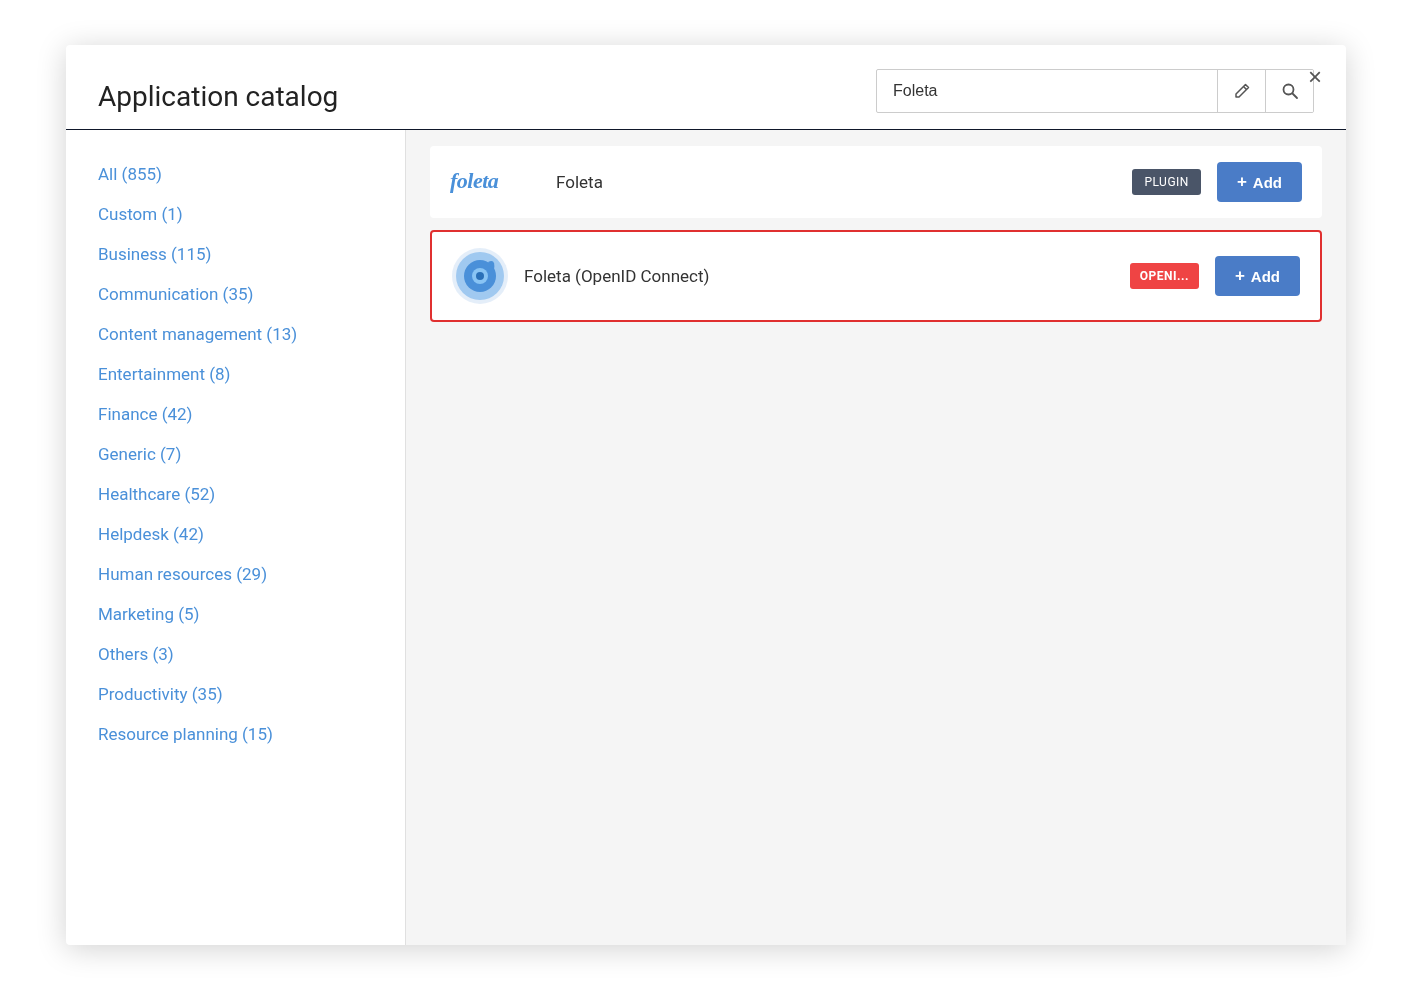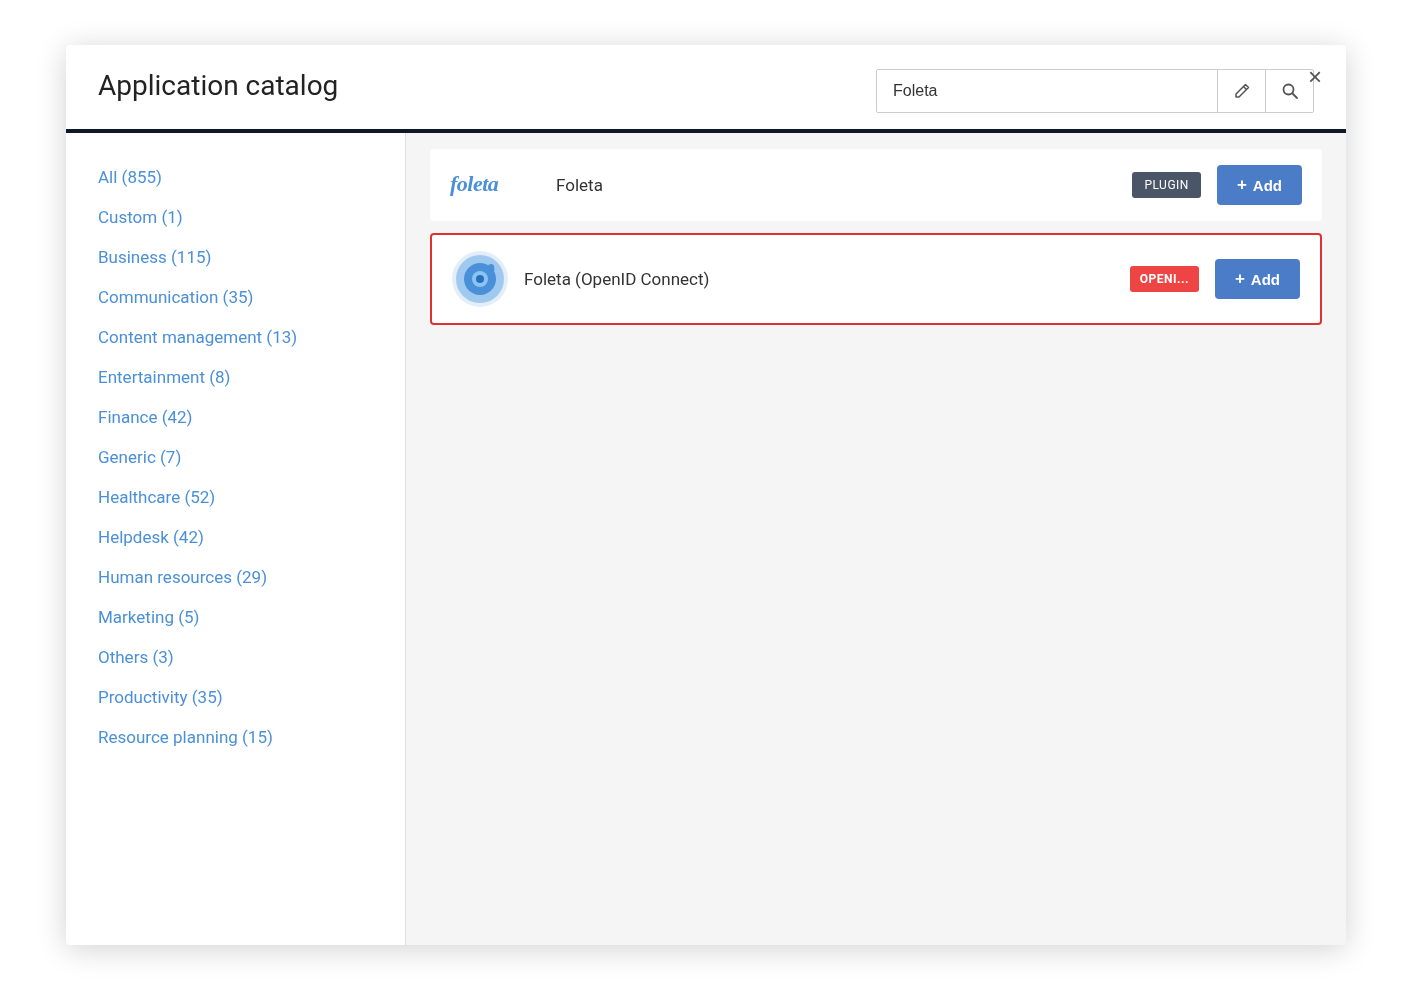--- a/index.html
+++ b/index.html
@@ -21,21 +21,21 @@
       height: 900px;
       border-radius: 4px;
       box-shadow: 0 4px 30px rgba(0,0,0,0.18);
       display: flex;
       flex-direction: column;
       position: relative;
     }
 
     .modal-header {
       display: flex;
-      align-items: flex-start;
+      align-items: flex-end;
       padding: 24px 32px 16px 32px;
       gap: 12px;
     }
 
     .modal-title {
       font-size: 28px;
       font-weight: 400;
       color: #222;
       flex-shrink: 0;
     }
@@ -90,21 +90,21 @@
       color: #555;
       cursor: pointer;
       background: none;
       border: none;
       line-height: 1;
     }
 
     .modal-body {
       display: flex;
       flex: 1;
-      border-top: 4px solid #0f172a;
+      border-top: 1px solid #0f172a;
       overflow: hidden;
       justify-content: space-between;
     }
 
     .sidebar {
       width: 340px;
       flex-shrink: 0;
       border-right: 1px solid #e0e0e0;
       padding: 24px 0;
       overflow-y: auto;

